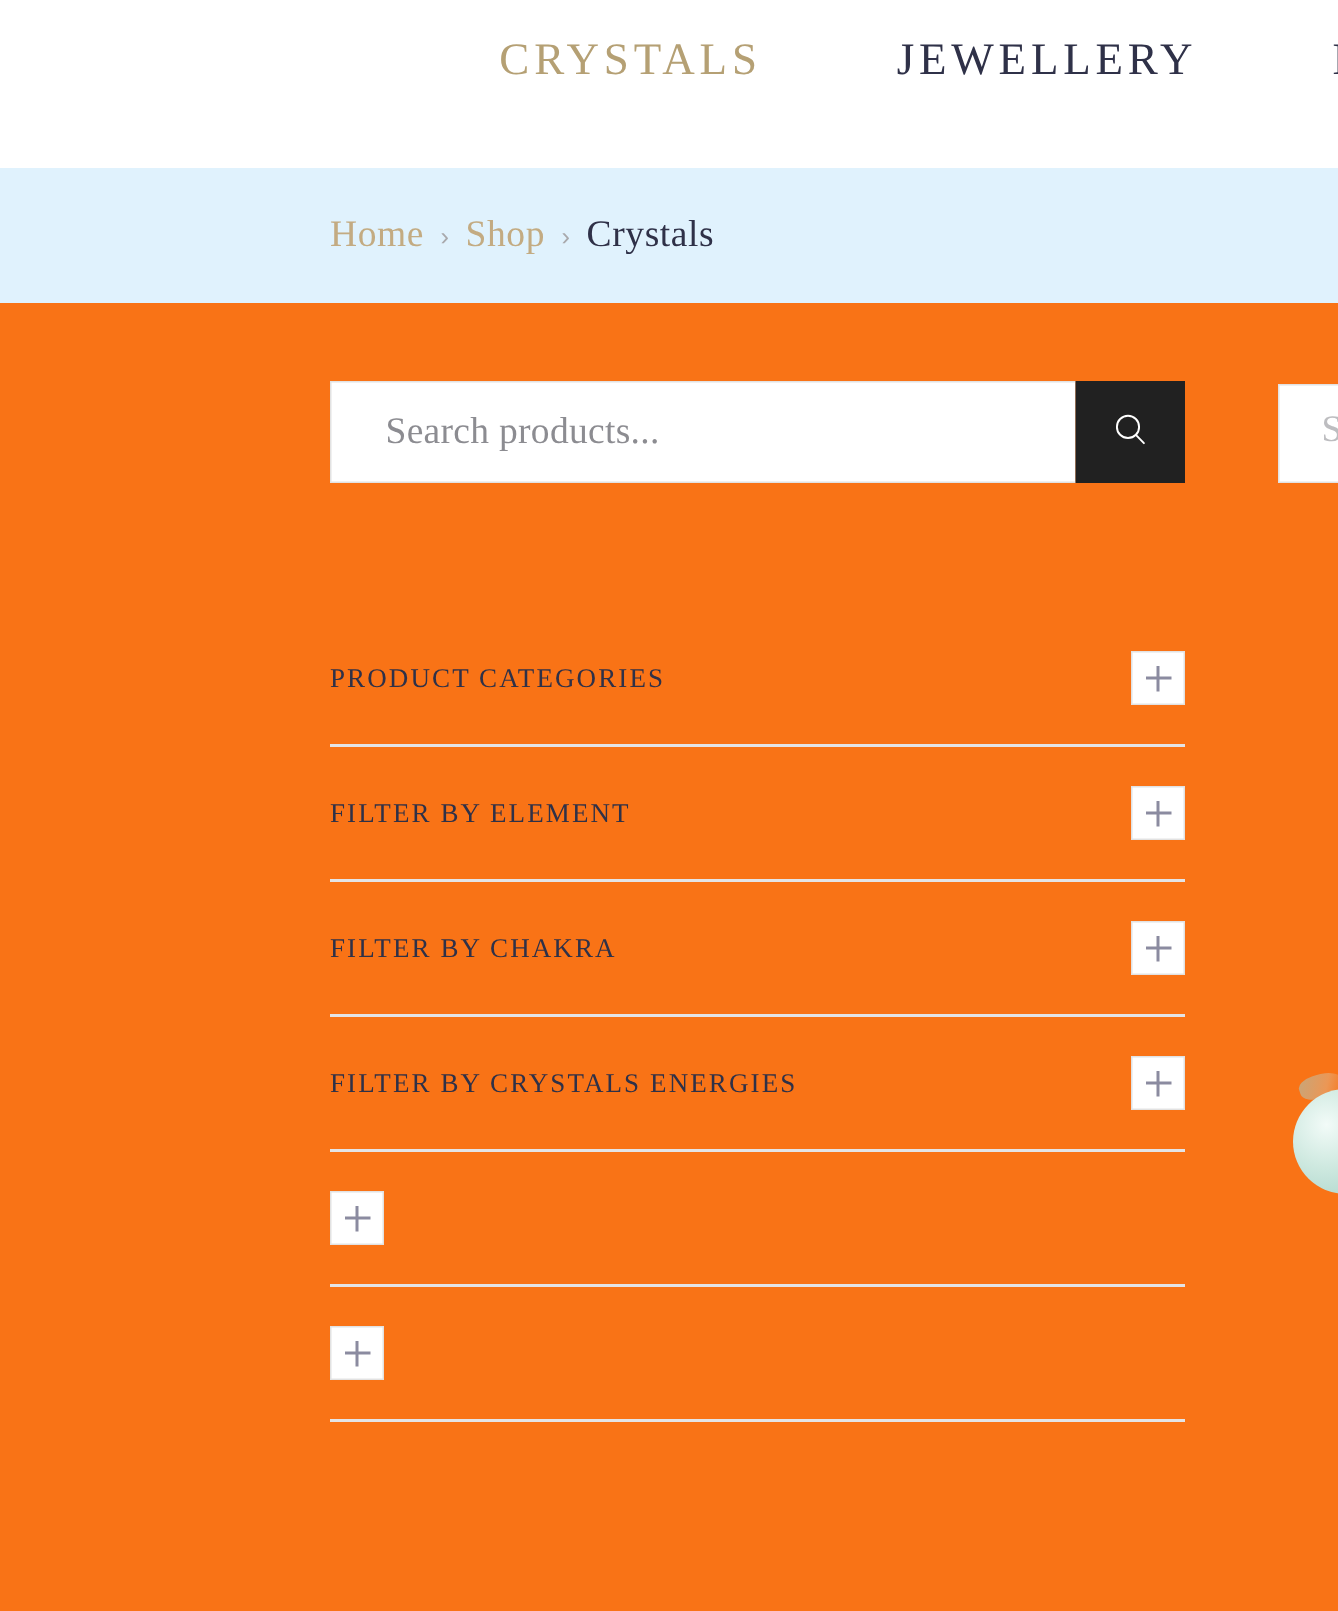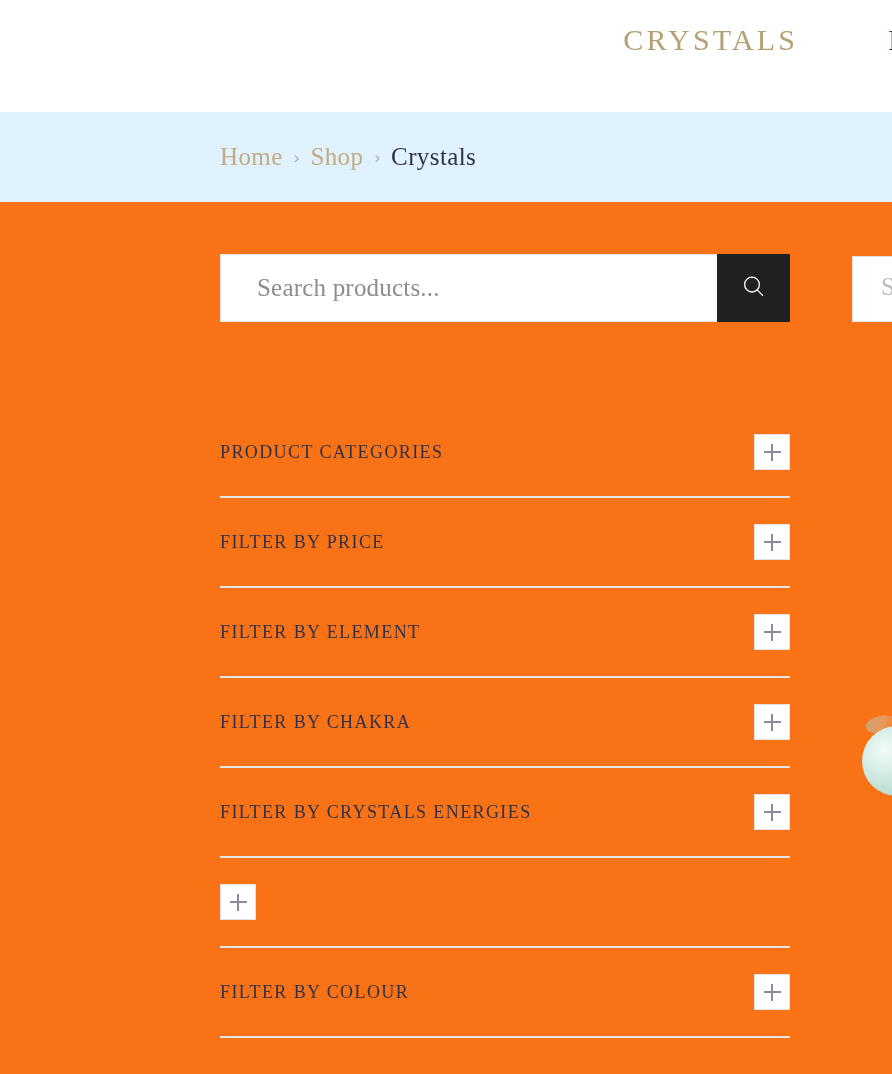--- a/index.html
+++ b/index.html
@@ -231,20 +231,21 @@
   }
 </style>
 </head>
 <body>
 
 <div id="page">
 
   <nav class="topnav">
     <div class="topnav-inner">
       <span class="nav-item gold">CRYSTALS</span>
+      <span class="nav-item">JEWELLERY</span>
       <span class="nav-item clipped">HO</span>
     </div>
   </nav>
 
   <div class="breadcrumb-bar">
     <div class="breadcrumb">
       <span class="crumb">Home</span>
       <span class="crumb-sep">›</span>
       <span class="crumb">Shop</span>
       <span class="crumb-sep">›</span>
@@ -273,26 +274,20 @@
 
   <div class="filters">
 
     <div class="filter-row">
       <span class="filter-label">PRODUCT CATEGORIES</span>
       <span class="filter-toggle">
           <span class="plus-glyph"></span>
         </span>
     </div>
 
-    <div class="filter-row">
-      <span class="filter-label">FILTER BY PRICE</span>
-      <span class="filter-toggle">
-          <span class="plus-glyph"></span>
-        </span>
-    </div>
 
     <div class="filter-row">
       <span class="filter-label">FILTER BY ELEMENT</span>
       <span class="filter-toggle">
           <span class="plus-glyph"></span>
         </span>
     </div>
 
     <div class="filter-row">
       <span class="filter-label">FILTER BY CHAKRA</span>
@@ -308,21 +303,20 @@
         </span>
     </div>
 
     <div class="filter-row">
       <span class="filter-toggle">
           <span class="plus-glyph"></span>
         </span>
     </div>
 
     <div class="filter-row">
-      <span class="filter-label">FILTER BY COLOUR</span>
       <span class="filter-toggle">
           <span class="plus-glyph"></span>
         </span>
     </div>
 
   </div>
 
 </div>
 
 </body></html>

